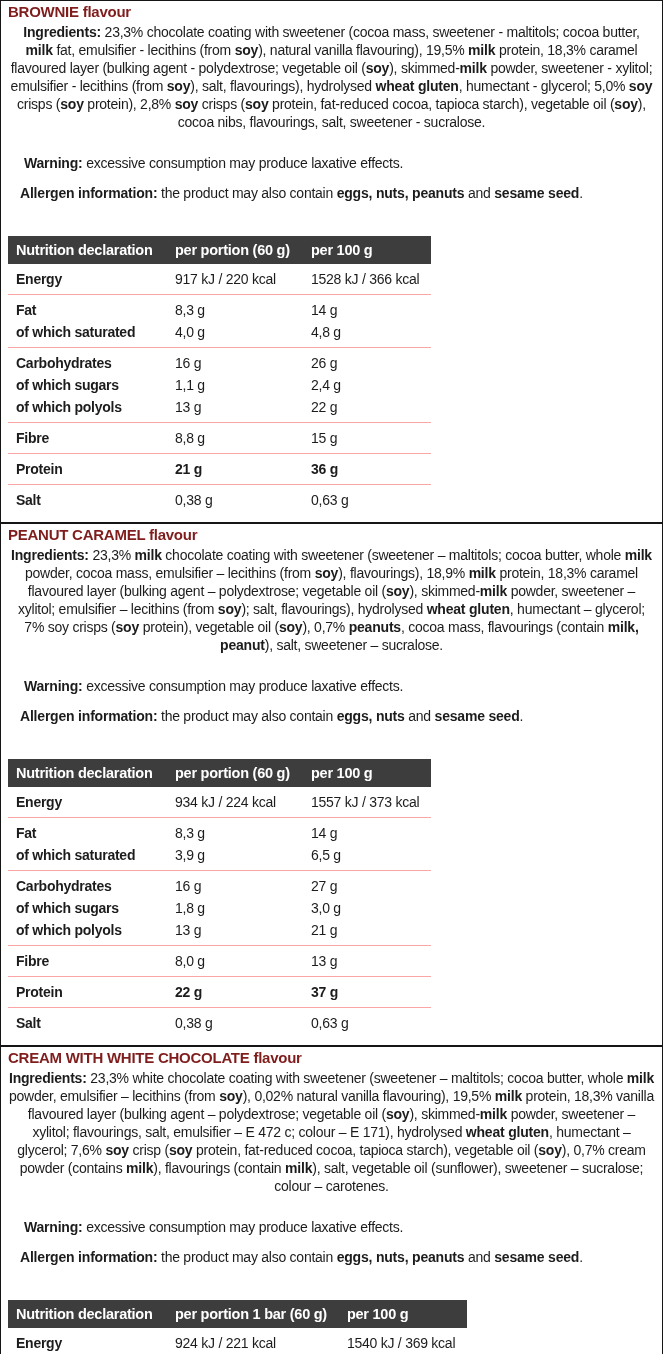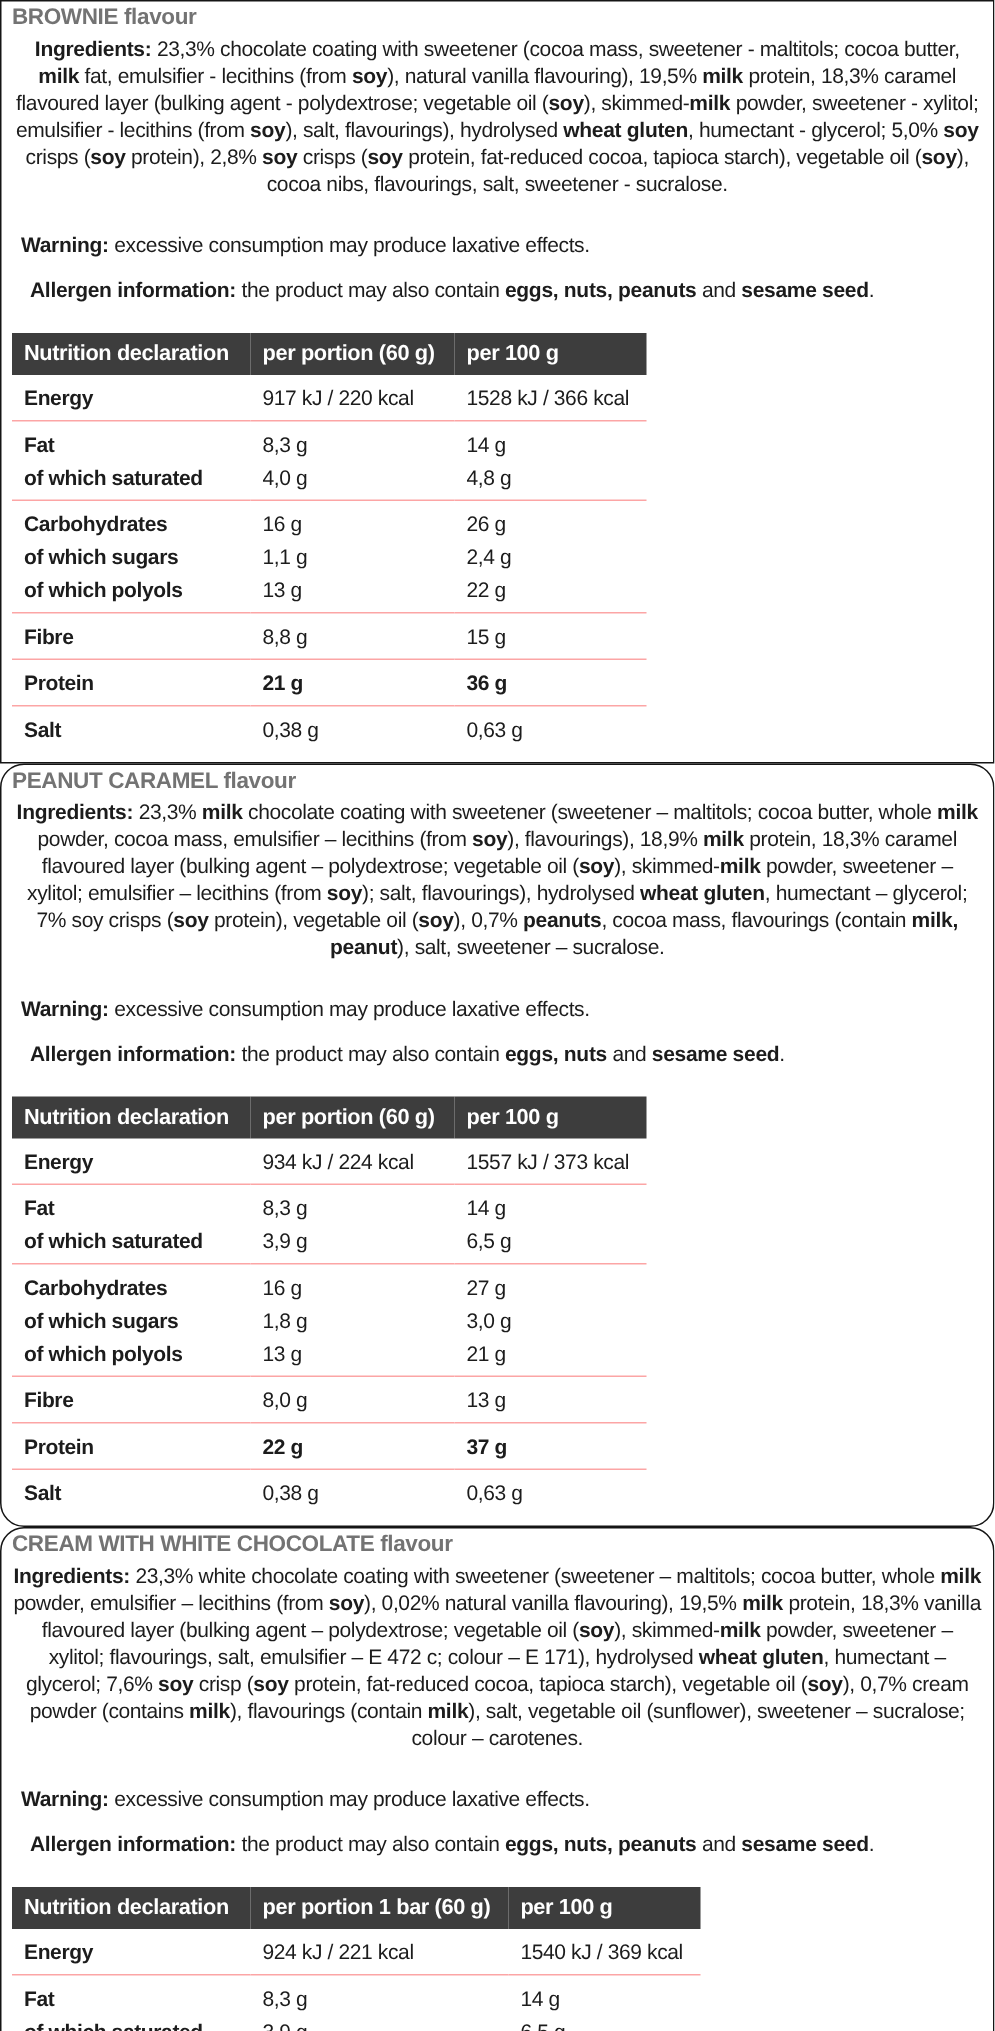--- a/index.html
+++ b/index.html
@@ -16,46 +16,45 @@
     box-sizing: border-box;
   }
   section.flavour {
     border: 1px solid #151515;
     box-sizing: border-box;
     padding: 2px 7px 5px 7px;
     background: #ffffff;
   }
   section.flavour + section.flavour {
     border-top-width: 1px;
-    border-radius: 16px;
   }
   h2.section-title {
     margin: 0;
     font-size: 15px;
     font-weight: bold;
     line-height: 18px;
-    color: #737373;
+    color: #7f1d1d;
   }
   p.ingredients {
     margin: 2px 0 0 0;
     line-height: 18px;
     text-align: center;
   }
   p.warning {
-    margin: 23px 0 0 6px;
+    margin: 23px 0 0 16px;
     line-height: 18px;
   }
   p.allergen {
     margin: 12px;
     line-height: 18px;
   }
   b { letter-spacing: -0.2px; }
   table.ntable {
     border-collapse: collapse;
-    margin: 20px 0 2px 0;
+    margin: 34px 0 2px 0;
     table-layout: auto;
   }
   table.ntable th {
     background: #3d3d3d;
     color: #ffffff;
     font-weight: bold;
     font-size: 14.5px;
     text-align: left;
     padding: 6px 12px 6px 8px;
     white-space: nowrap;

